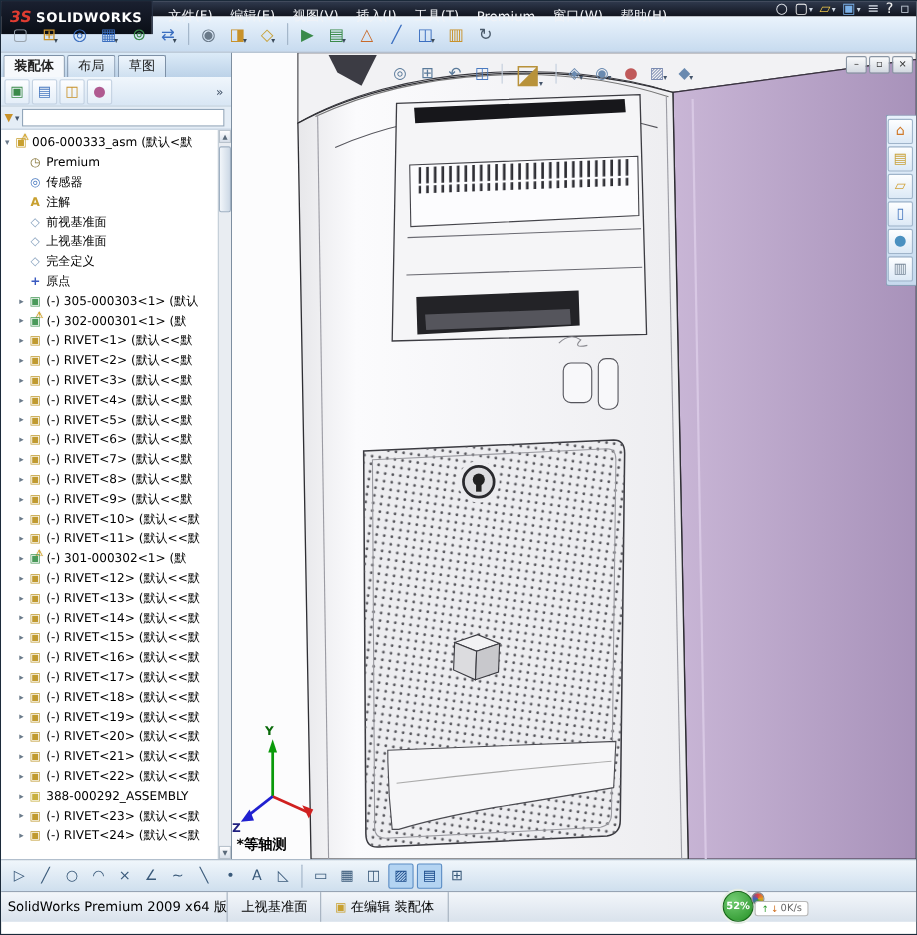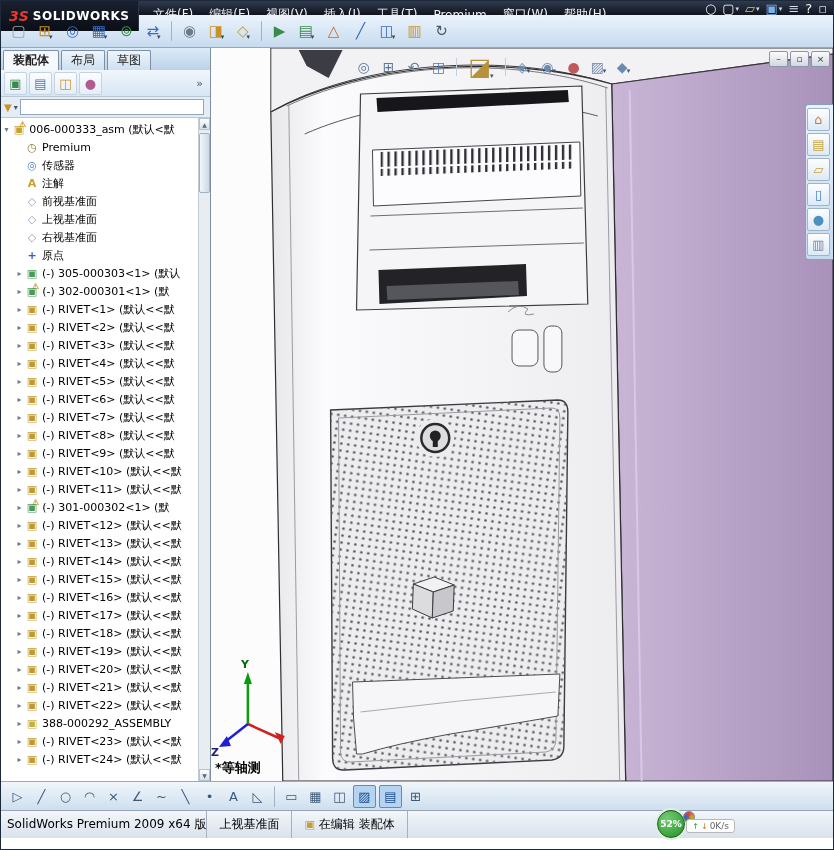--- a/index.html
+++ b/index.html
@@ -266,21 +266,21 @@
             <div class="trow" data-ind="1">
               <span class="tw"></span>
               <span class="ticon" data-k="plane">◇</span>
 
               <span class="tlabel">上视基准面</span>
             </div>
             <div class="trow" data-ind="1">
               <span class="tw"></span>
               <span class="ticon" data-k="plane">◇</span>
 
-              <span class="tlabel">右视基准面</span>
+              <span class="tlabel">完全定义</span>
             </div>
             <div class="trow" data-ind="1">
               <span class="tw"></span>
               <span class="ticon" data-k="origin">+</span>
 
               <span class="tlabel">原点</span>
             </div>
             <div class="trow" data-ind="1">
               <span class="tw">▸</span>
               <span class="ticon" data-k="comp">▣</span>

